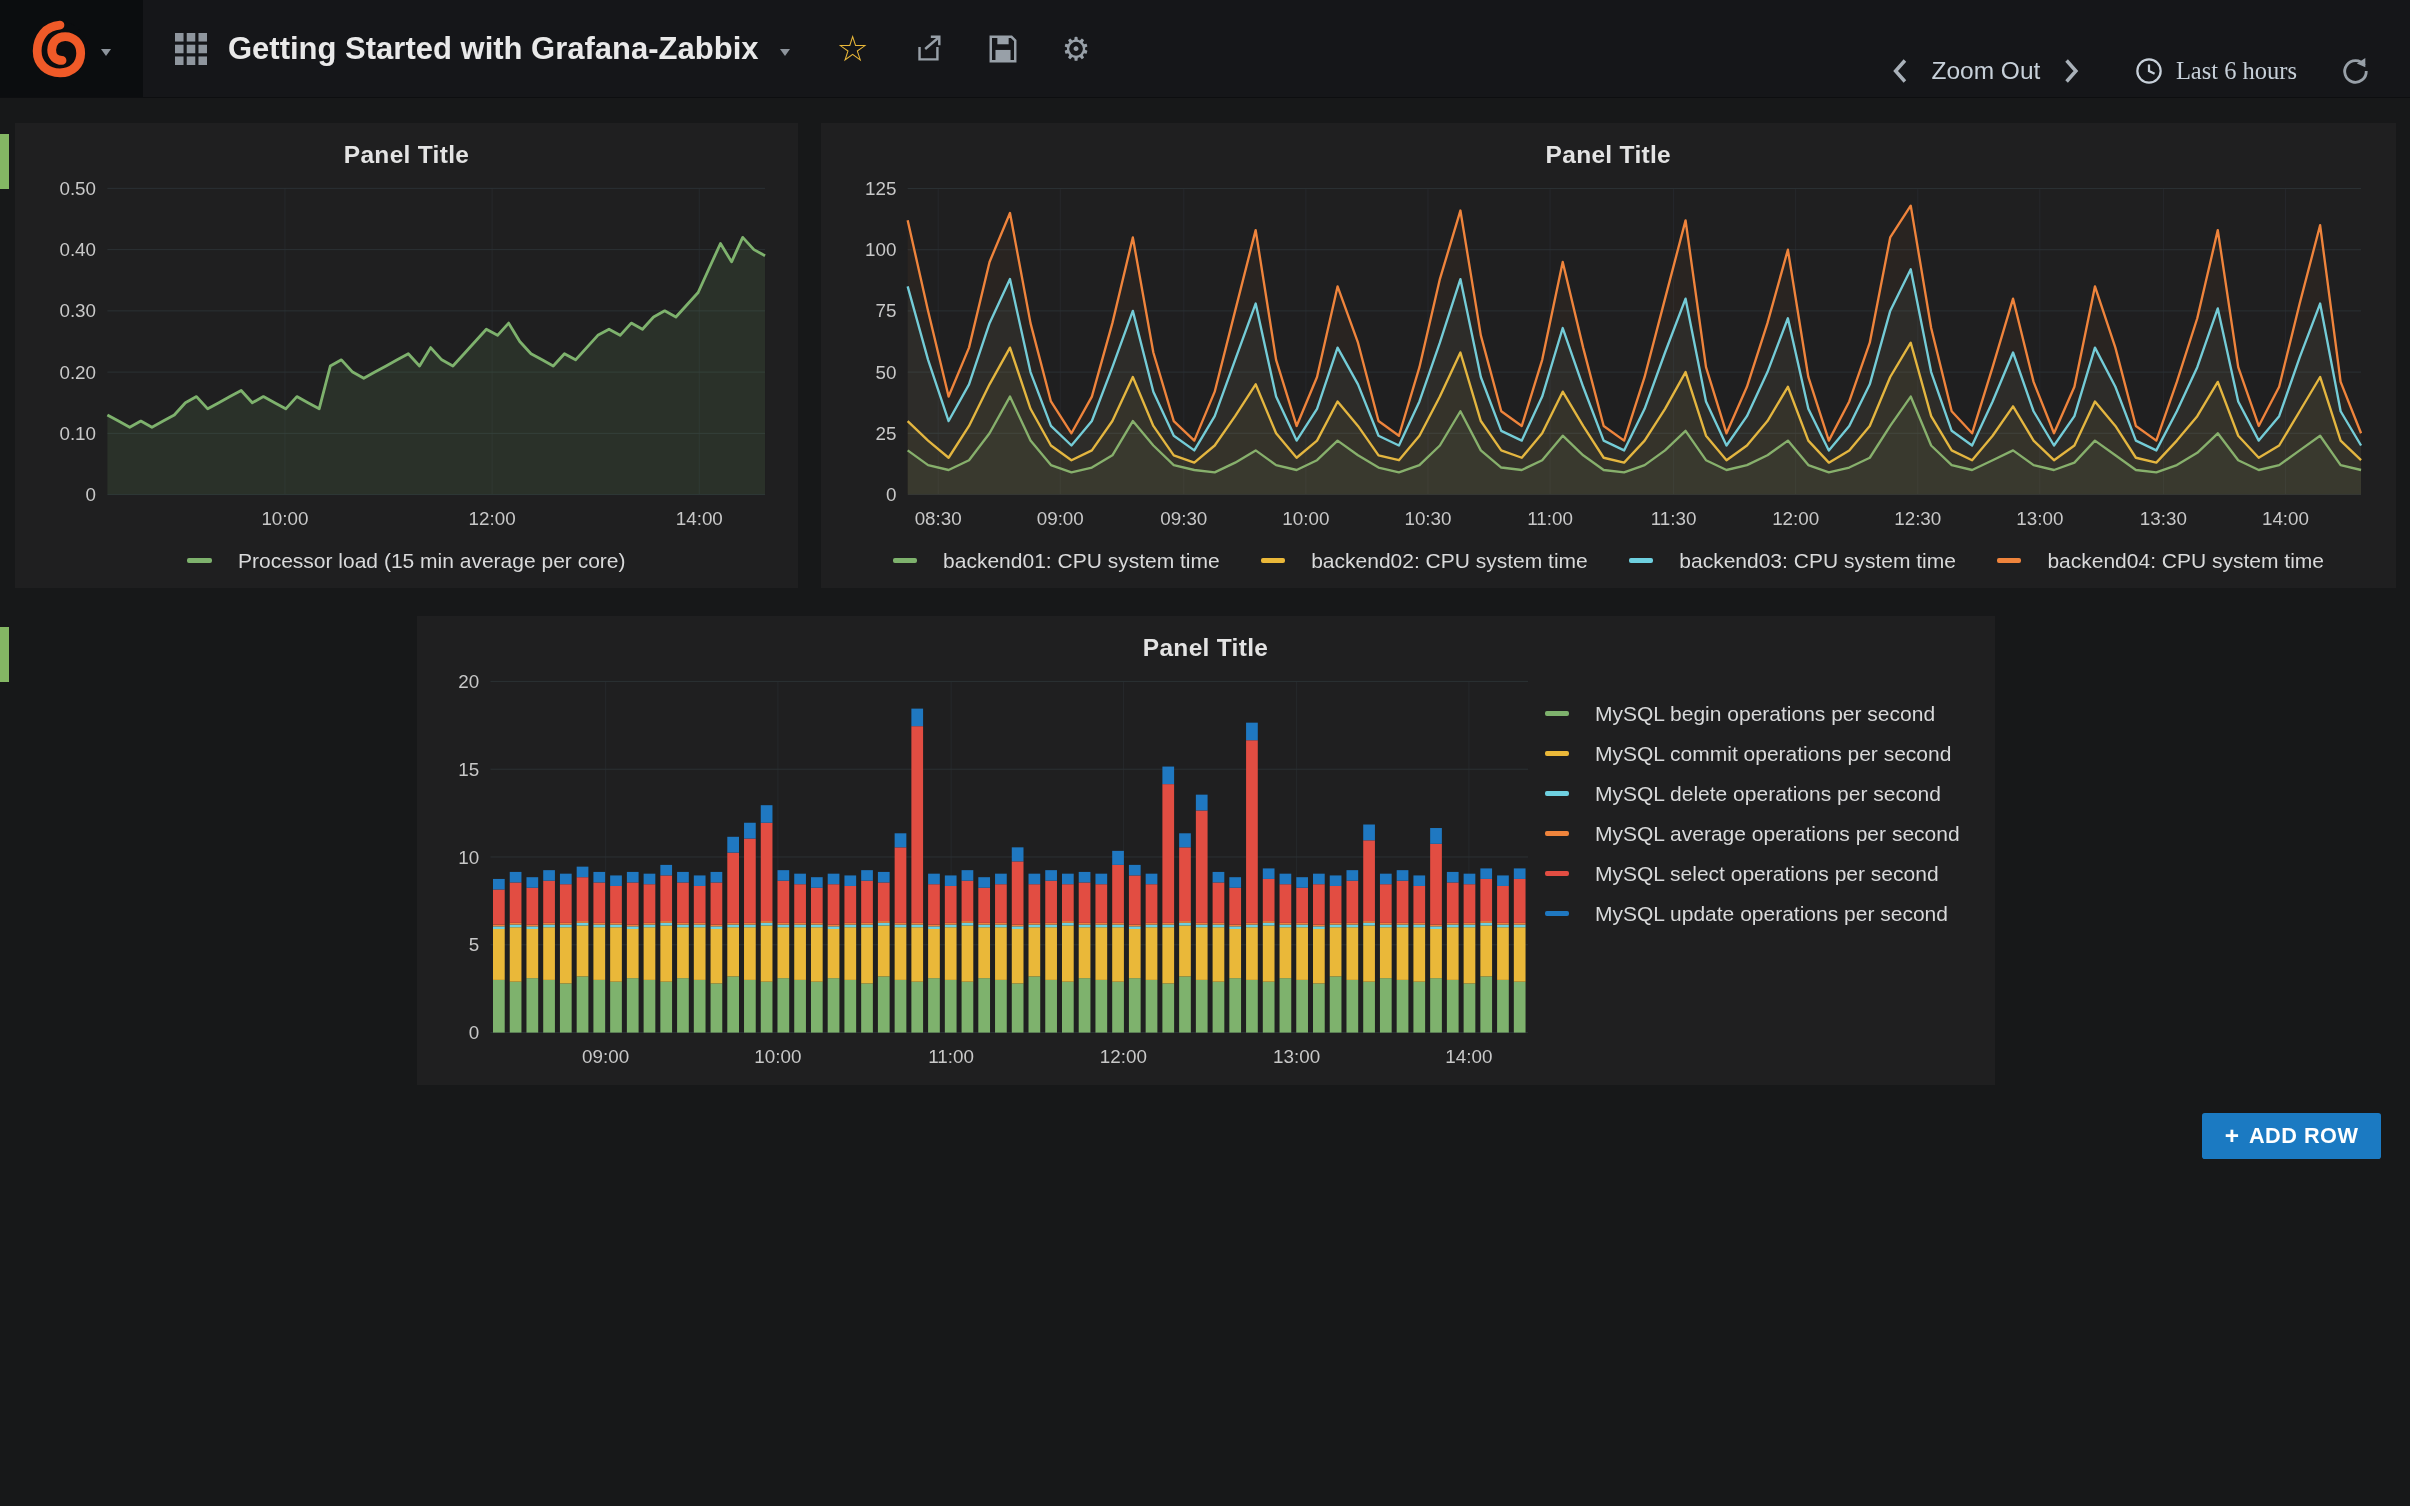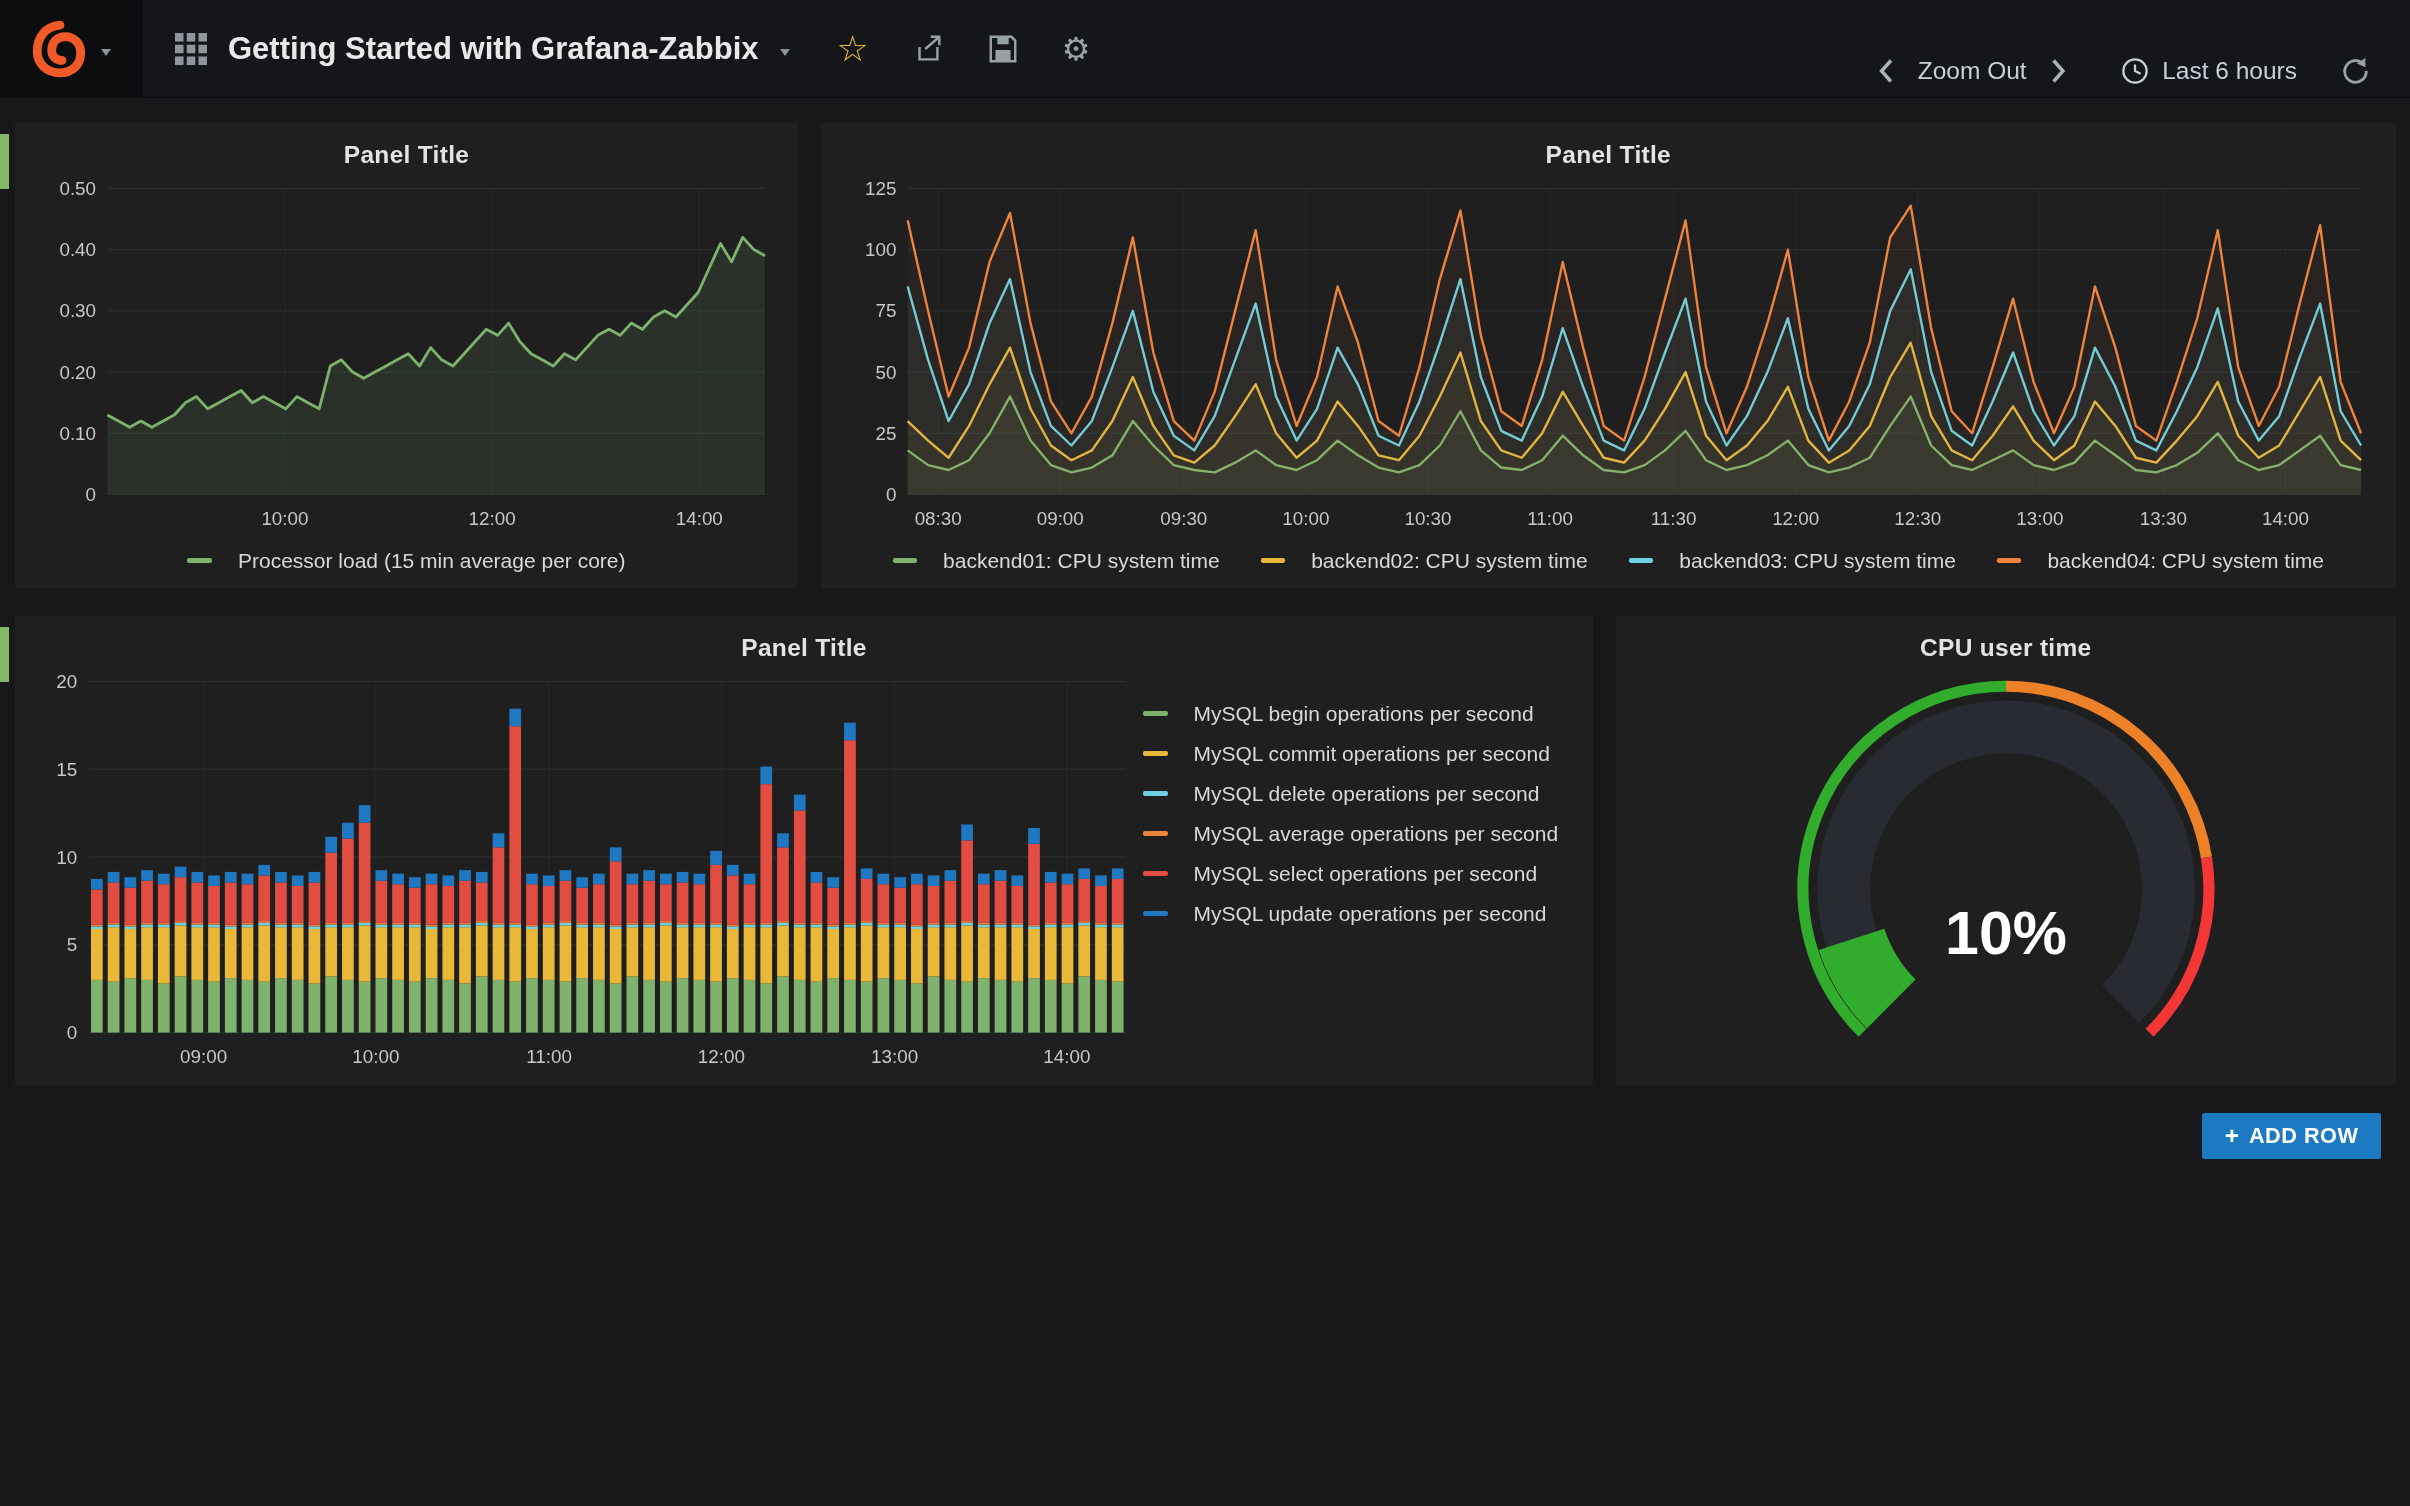--- a/index.html
+++ b/index.html
@@ -15,21 +15,21 @@
   .caret { width:0; height:0; border-left:7.5px solid transparent; border-right:7.5px solid transparent; border-top:9.4px solid #8d949c; }
   .caret.small { border-left-width:5.6px; border-right-width:5.6px; border-top-width:7.5px; margin-top:7.5px; }
   .dash-nav { display:flex; align-items:center; gap:21px; padding:0 34px 0 32px; cursor:pointer; }
   .dash-title { font-size:31px; color:#e9e9e9; font-weight:700; white-space:nowrap; }
   .nav-actions { display:flex; align-items:center; gap:43px; margin-left:13px; }
   .icon-btn { display:flex; align-items:center; justify-content:center; cursor:pointer; background:none; border:none; padding:0; }
   .uni { font-size:32px; color:#98a0a8; line-height:1; font-family:"DejaVu Sans", sans-serif; }
   .uni.star { color:#eab839; font-size:36px; }
   .nav-right { margin-left:auto; display:flex; padding-right:41px; color:#c7d0d9; font-size:24.5px;margin-top:44px; }
   .zoom-group { display:flex; align-items:center; gap:19px; }
-  .time-group { display:flex; align-items:center; gap:13px; margin-left:51px; }
+  .time-group { display:flex; align-items:center; gap:13px; margin-left:51px;font-family:Liberation Serif, serif; }
   .refresh-btn { margin-left:43px; }
   svg.nicon { display:block; }
   
   .content { padding:24.5px 15px 0 15px; }
   .row { position:relative; display:flex; gap:22.6px; margin-bottom:28px;justify-content:center; }
   .row-handle { position:absolute; left:-15px; top:11.3px; width:9.4px; height:55px; background:#84b764; cursor:pointer; }
   .row-1 { height:465px; }
   .row-2 { height:469px; }
   .panel { background:#1f1f20; display:flex; flex-direction:column; padding:13px 17px 7.5px 17px; min-width:0; }
   .panel-a { flex:0 0 783px; }
@@ -663,31 +663,20 @@
             <span>MySQL select operations per second</span>
           </div>
           <div class="legend-item">
             <span class="swatch" style="background: rgb(31, 120, 193);"></span>
             <span>MySQL update operations per second</span>
           </div>
         </div>
       </div>
     </div>
 
-    <div class="panel panel-d">
-      <div class="panel-title">CPU user time</div>
-      <div class="chart"><svg width="746" height="406" viewBox="0 0 792 431">
-            <path d="M243.6,385.1 A215.5,215.5 0 0 1 396.0,17.2" stroke="#32ac2d" stroke-width="11.852500000000001" fill="none"></path>
-            <path d="M396.0,17.2 A215.5,215.5 0 0 1 608.8,199.0" stroke="#ed8128" stroke-width="11.852500000000001" fill="none"></path>
-            <path d="M608.8,199.0 A215.5,215.5 0 0 1 548.4,385.1" stroke="#f53636" stroke-width="11.852500000000001" fill="none"></path>
-            <path d="M274.1,354.6 A172.4,172.4 0 1 1 517.9,354.6" stroke="#282b31" stroke-width="56.03" fill="none"></path>
-            <path d="M274.1,354.6 A172.4,172.4 0 0 1 232.0,286.0" stroke="#32ac2d" stroke-width="73.27000000000001" fill="none"></path>
-            <text x="396" y="301.70000000000005" text-anchor="middle" fill="#ffffff" font-size="64.64999999999999" font-weight="bold">10%</text>
-          </svg></div>
-    </div>
   </div>
 
   <div class="add-row-bar">
     <button class="add-row-btn">
       <span class="plus">+</span>
       <span>ADD ROW</span>
     </button>
   </div>
 </div>
 

